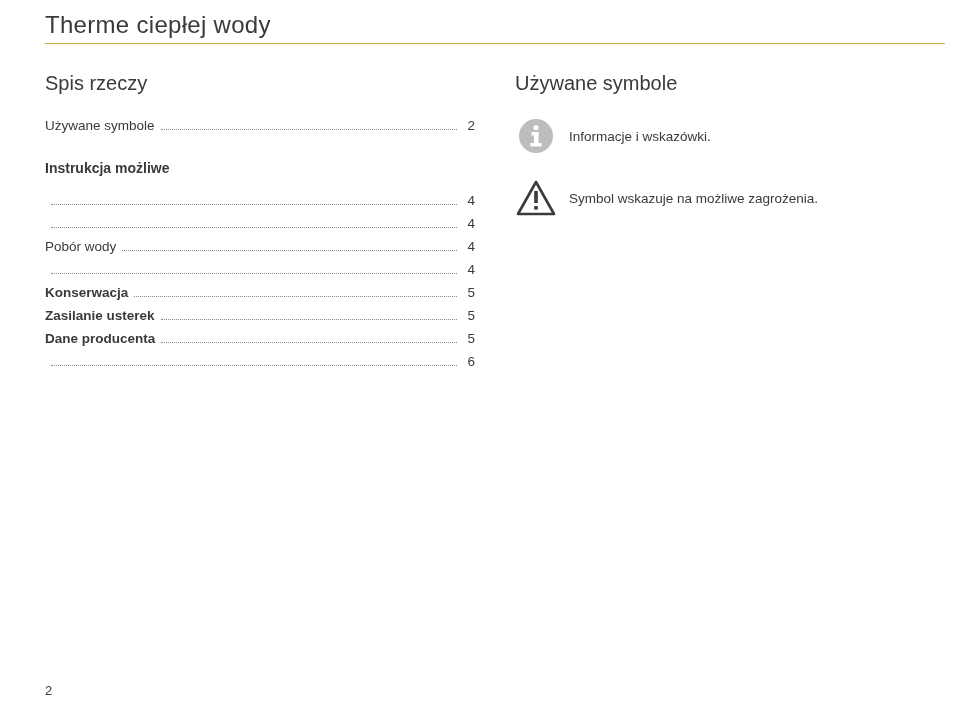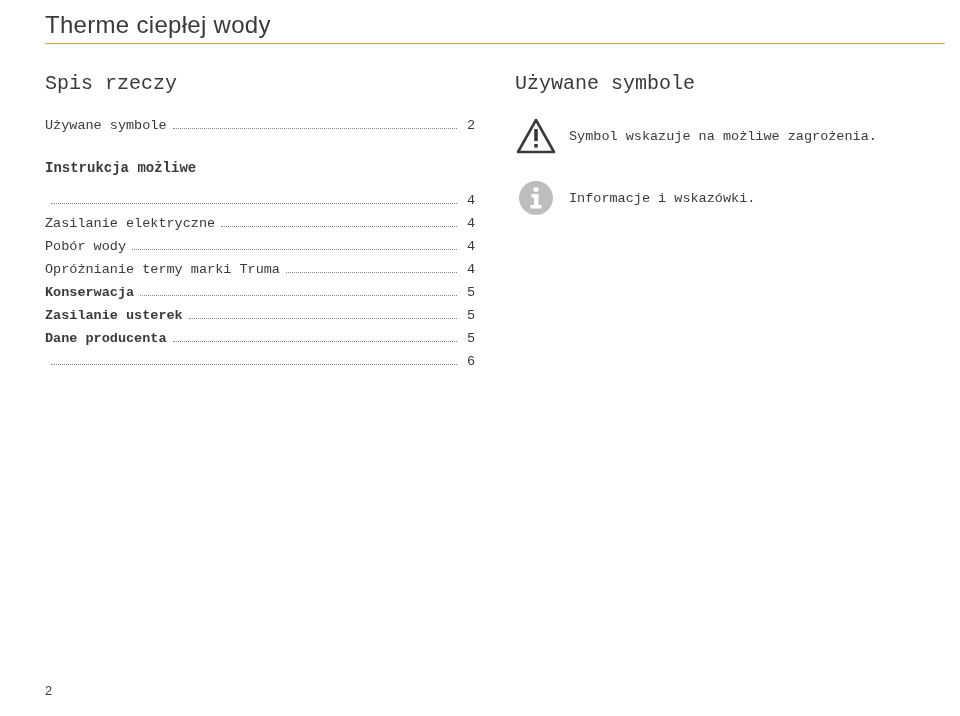--- a/index.html
+++ b/index.html
@@ -1,21 +1,21 @@
 <!DOCTYPE html>
 <html><head>
 <meta charset="utf-8">
 <style>
   * { box-sizing: border-box; margin: 0; padding: 0; }
   html, body { width: 960px; height: 716px; background: #fff; font-family: Arial, Helvetica, sans-serif; color: #3a3a3a; }
   .page { position: relative; width: 960px; height: 716px; padding: 0; margin-left: 15px; }
   .title-bar { position: absolute; left: 30px; top: 8px; right: 30px; height: 36px; border-bottom: 1.5px solid #d2a756; display: flex; align-items: flex-end; padding-bottom: 4px; }
   .title-bar h1 { font-size: 24px; font-weight: 400; letter-spacing: 0.3px; color: #3a3a3a; }
   .columns { position: absolute; left: 30px; top: 72px; right: 30px; display: flex; gap: 40px; }
-  .col { flex: 1 1 0; min-width: 0; font-family: Liberation Mono, monospace; }
+  .col { flex: 1 1 0; min-width: 0; }
   .heading { font-size: 20px; font-weight: 400; color: #3a3a3a; margin-bottom: 20px; }
   .subheading { font-size: 14px; font-weight: 700; color: #3a3a3a; margin-top: 22px; margin-bottom: 14px; }
   .toc-row { display: flex; align-items: baseline; font-size: 13.5px; color: #3a3a3a; line-height: 1.7; }
   .toc-label { white-space: nowrap; }
   .toc-label.bold { font-weight: 700; text-align: right; }
   .toc-dots { flex: 1 1 auto; border-bottom: 1.5px dotted #8a8a8a; margin: 0 6px 4px 6px; min-width: 10px; }
   .toc-page { white-space: nowrap; padding-left: 4px; }
   .sym-row { display: flex; align-items: center; gap: 12px; margin-bottom: 20px; font-size: 13.5px; color: #3a3a3a; }
   .icon-cell { width: 42px; height: 42px; display: flex; align-items: center; justify-content: center; flex: 0 0 42px; }
   .page-number { position: absolute; left: 30px; bottom: 18px; font-size: 13px; color: #3a3a3a; }
@@ -44,31 +44,29 @@
       </div>
 
       <div class="subheading">Instrukcja możliwe</div>
 
       <div>
         <div class="toc-row">
           <span class="toc-dots"></span>
           <span class="toc-page">4</span>
         </div>
         <div class="toc-row">
-          <span class="toc-label">Zasilanie elektryczne</span>
           <span class="toc-dots"></span>
           <span class="toc-page">4</span>
         </div>
         <div class="toc-row">
           <span class="toc-label">Pobór wody</span>
           <span class="toc-dots"></span>
           <span class="toc-page">4</span>
         </div>
         <div class="toc-row">
-          <span class="toc-label">Opróżnianie termy marki Truma</span>
           <span class="toc-dots"></span>
           <span class="toc-page">4</span>
         </div>
         <div class="toc-row">
           <span class="toc-label bold">Konserwacja</span>
           <span class="toc-dots"></span>
           <span class="toc-page">5</span>
         </div>
         <div class="toc-row">
           <span class="toc-label bold">Zasilanie usterek</span>
@@ -85,39 +83,39 @@
           <span class="toc-page">6</span>
         </div>
       </div>
     </div>
 
     <div class="col">
       <div class="heading">Używane symbole</div>
 
       <div class="sym-row">
         <div class="icon-cell">
-          <svg width="40" height="36" viewBox="0 0 40 36">
-            <polygon points="20,2 38,34 2,34" fill="none" stroke="#3a3a3a" stroke-width="2.6" stroke-linejoin="round"></polygon>
-            <rect x="18.2" y="11" width="3.6" height="12" fill="#3a3a3a"></rect>
-            <rect x="18.2" y="26" width="3.6" height="3.6" fill="#3a3a3a"></rect>
-          </svg>
-        </div>
-        <div>Symbol wskazuje na możliwe zagrożenia.</div>
-      </div>
-
-      <div class="sym-row">
-        <div class="icon-cell">
           <svg width="38" height="38" viewBox="0 0 38 38">
             <circle cx="19" cy="19" r="17" fill="#bdbdbd"></circle>
             <circle cx="19" cy="10.5" r="2.6" fill="#ffffff"></circle>
             <rect x="14.5" y="15" width="7" height="3.5" fill="#ffffff"></rect>
             <rect x="17" y="15" width="4.5" height="13" fill="#ffffff"></rect>
             <rect x="13.5" y="26" width="11" height="3.5" fill="#ffffff"></rect>
           </svg>
         </div>
         <div>Informacje i wskazówki.</div>
       </div>
+
+      <div class="sym-row">
+        <div class="icon-cell">
+          <svg width="40" height="36" viewBox="0 0 40 36">
+            <polygon points="20,2 38,34 2,34" fill="none" stroke="#3a3a3a" stroke-width="2.6" stroke-linejoin="round"></polygon>
+            <rect x="18.2" y="11" width="3.6" height="12" fill="#3a3a3a"></rect>
+            <rect x="18.2" y="26" width="3.6" height="3.6" fill="#3a3a3a"></rect>
+          </svg>
+        </div>
+        <div>Symbol wskazuje na możliwe zagrożenia.</div>
+      </div>
     </div>
 
   </div>
 
   <div class="page-number">2</div>
 </div>
 
 </body></html>

